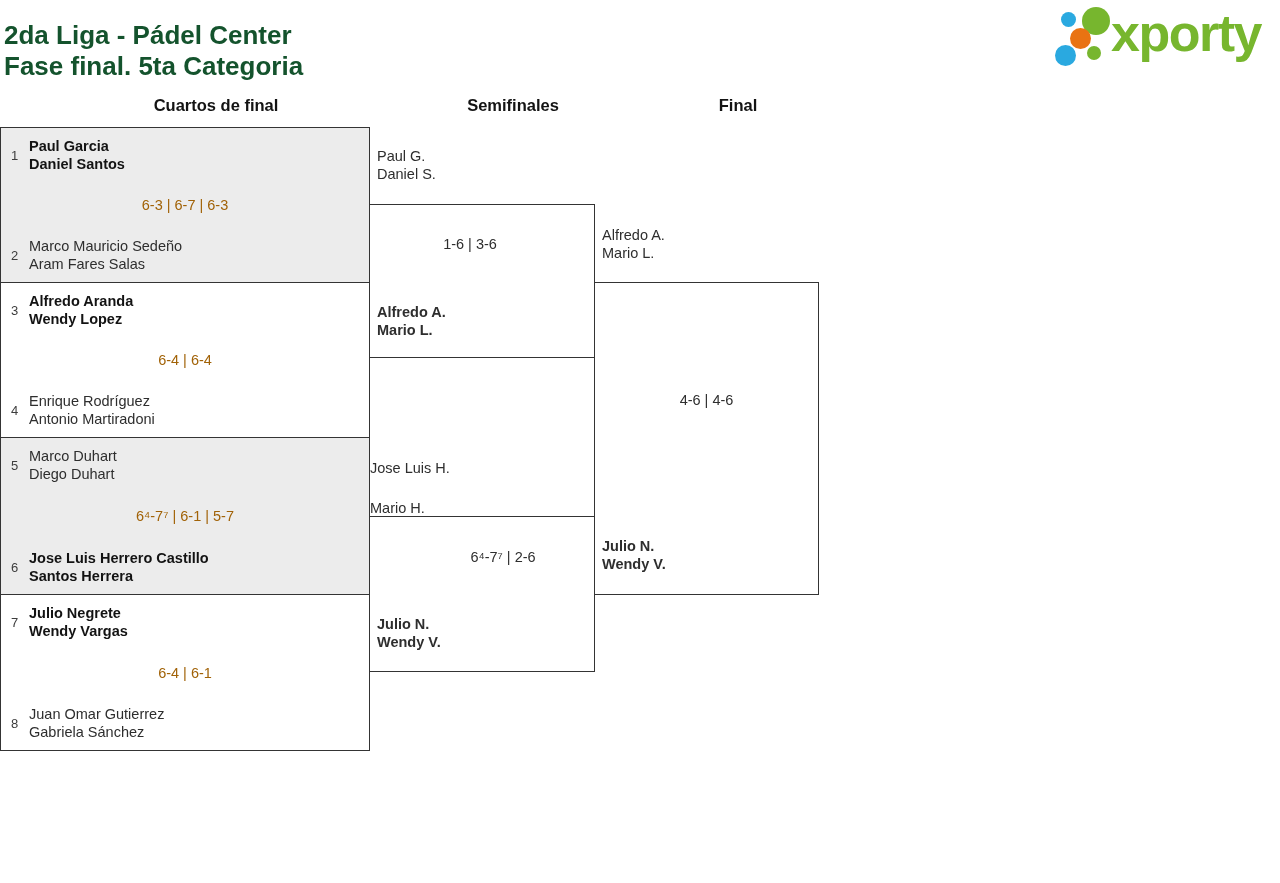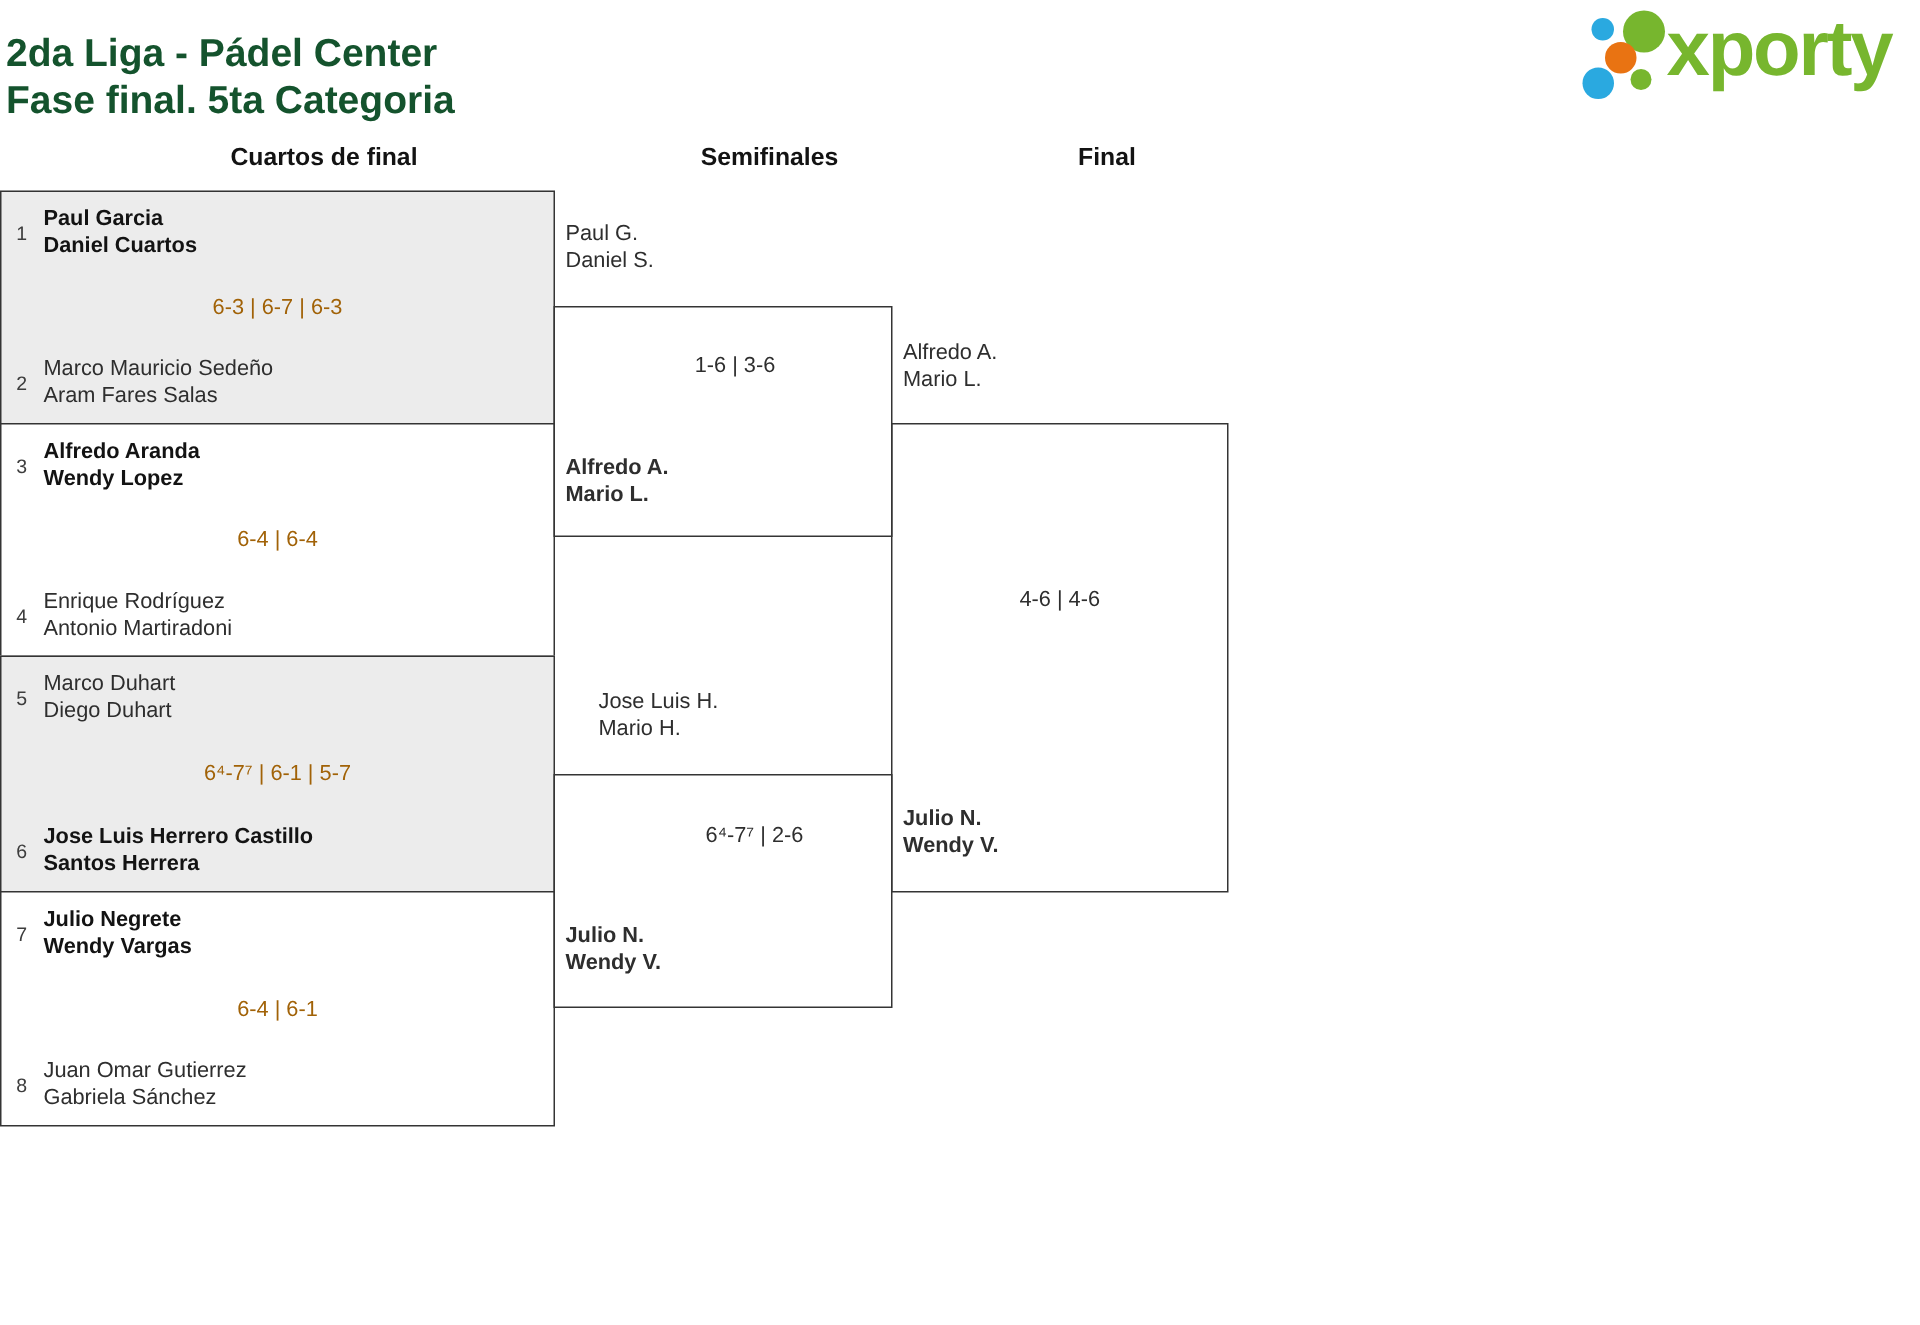--- a/index.html
+++ b/index.html
@@ -68,27 +68,27 @@
   .sf2-box   { left:369px; top:516px; width:226px; height:156px; }
   .final-box { left:594px; top:282px; width:225px; height:313px; }
 
   
   .adv-team {
     position:absolute; display:flex; flex-direction:column;
     font-size:14.5px; line-height:18px; color:#2e2e2e;
   }
   .sf1-t1   { left:377px; top:147px; }
   .sf1-t2   { left:377px; top:303px; }
-  .sf2-t1   { left:399px; top:459px; }
+  .sf2-t1   { left:370px; top:459px;gap:22px; }
   .sf2-t2   { left:377px; top:615px; }
   .final-t1 { left:602px; top:226px; }
   .final-t2 { left:602px; top:537px; }
 
   .round-score { position:absolute; text-align:center; font-size:14.5px; color:#2e2e2e; }
-  .sf1-score   { left:369px; top:236px; width:202px;margin-left:20px; }
+  .sf1-score   { left:369px; top:236px; width:202px; }
   .sf2-score   { left:390px; top:549px; width:226px; }
   .final-score { left:594px; top:392px; width:225px; }
 </style>
 </head>
 <body>
 
 <div class="page">
 
   <div class="page-title">
     <div>2da Liga - Pádel Center</div>
@@ -106,21 +106,21 @@
 
   <div class="col-header ch-qf">Cuartos de final</div>
   <div class="col-header ch-sf">Semifinales</div>
   <div class="col-header ch-final">Final</div>
 
   <div class="qf-box qf1 shaded">
     <div class="team top">
       <span class="seed">1</span>
       <span class="team-names winner">
         <span>Paul Garcia</span>
-        <span>Daniel Cuartos</span>
+        <span>Daniel Santos</span>
       </span>
     </div>
     <div class="match-score">6-3 | 6-7 | 6-3</div>
     <div class="team bottom">
       <span class="seed">2</span>
       <span class="team-names">
         <span>Marco Mauricio Sedeño</span>
         <span>Aram Fares Salas</span>
       </span>
     </div>

